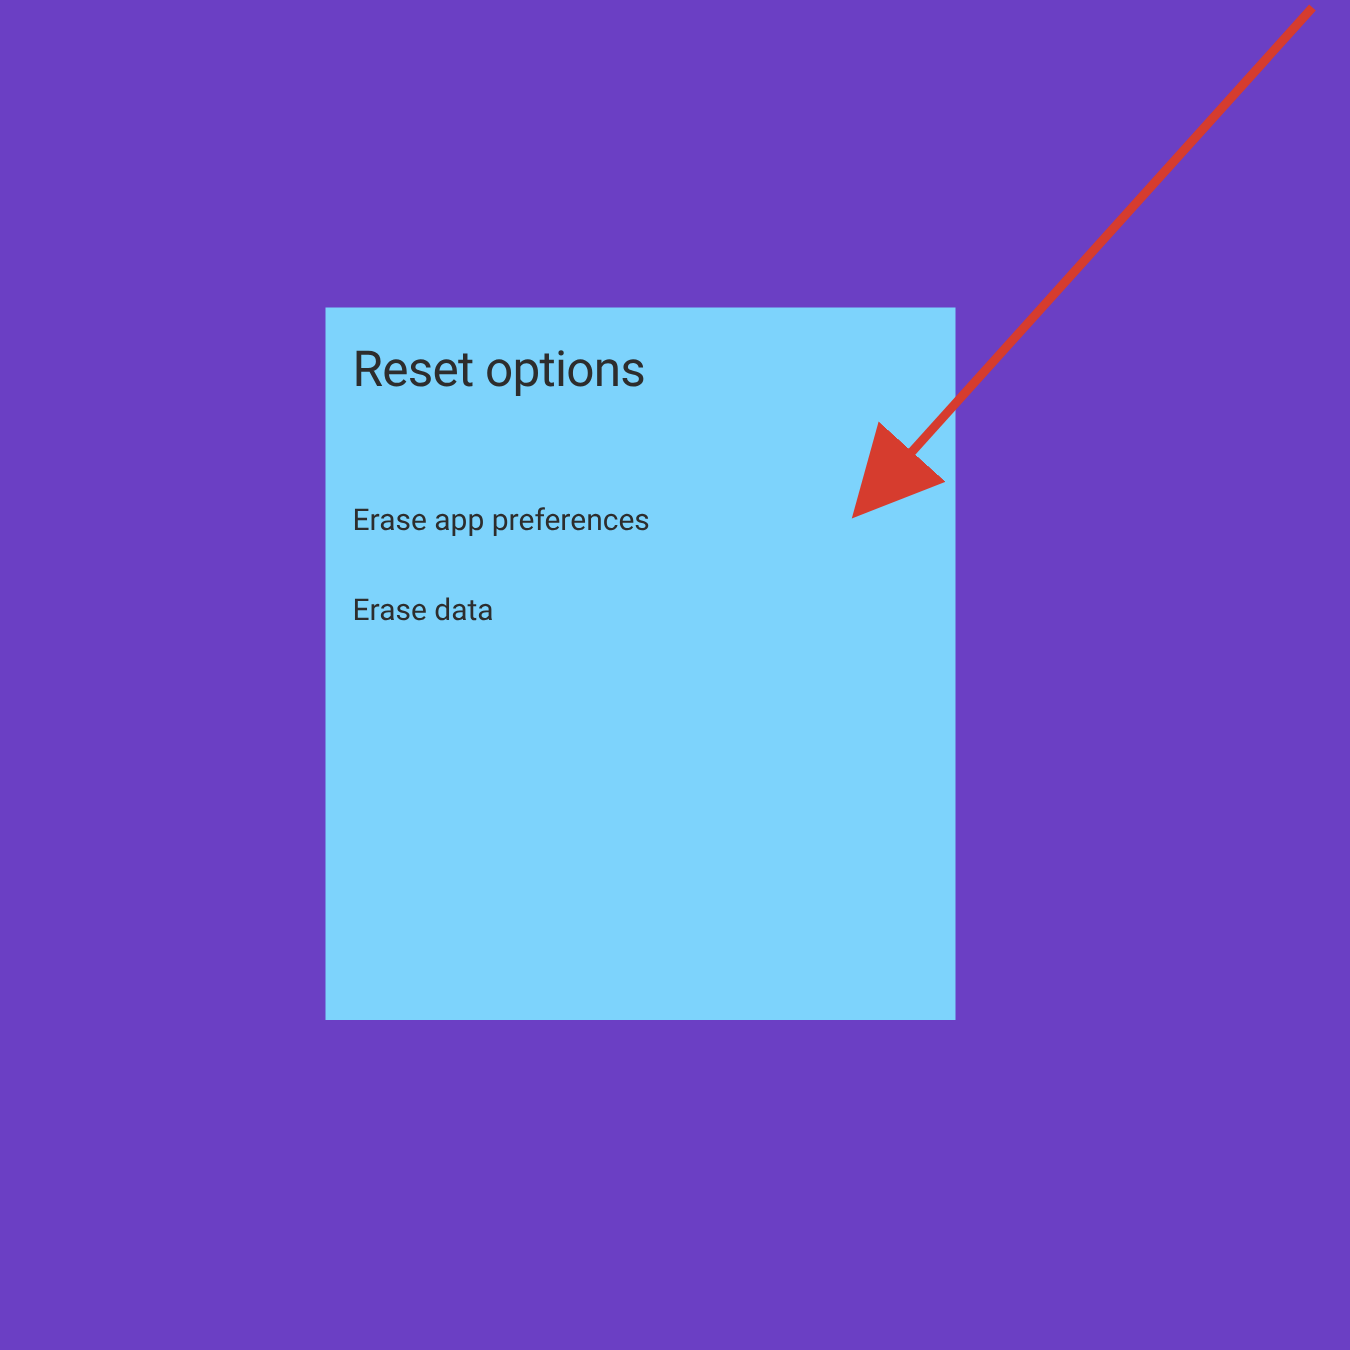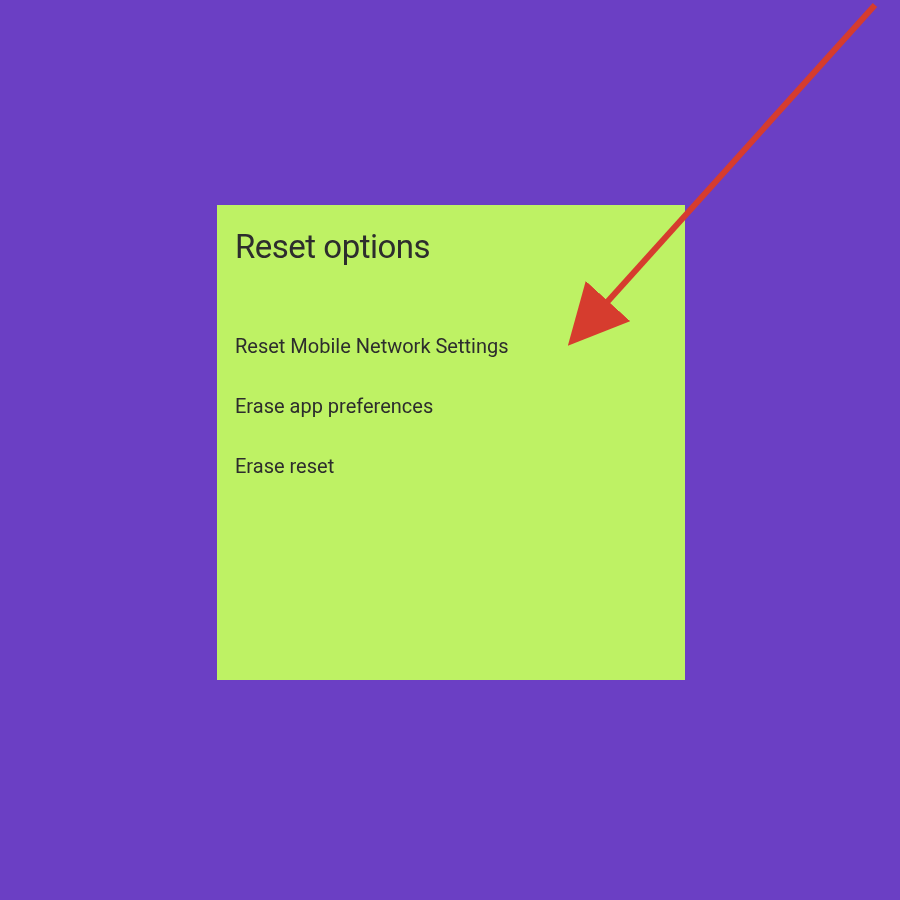--- a/index.html
+++ b/index.html
@@ -12,23 +12,23 @@
       height: 900px;
       background-color: #6b3fc4;
       position: relative;
       font-family: -apple-system, BlinkMacSystemFont, 'Segoe UI', Roboto, sans-serif;
       overflow: hidden;
     }
     .settings-panel {
       position: absolute;
       left: 217px;
       top: 205px;
-      width: 468px;
+      width: 420px;
       height: 475px;
-      background-color: #bef264;
+      background-color: #7dd3fc;
       padding: 22px 18px;
     }
     .page-title {
       font-size: 33px;
       font-weight: 400;
       color: #2d2d2d;
       margin-bottom: 50px;
       letter-spacing: -0.5px;
     }
     .reset-option {
@@ -45,23 +45,22 @@
       width: 900px;
       height: 900px;
       pointer-events: none;
     }
   </style>
 </head>
 <body>
 
 <div class="settings-panel">
   <h1 class="page-title">Reset options</h1>
-  <div class="reset-option">Reset Mobile Network Settings</div>
   <div class="reset-option">Erase app preferences</div>
-  <div class="reset-option">Erase reset</div>
+  <div class="reset-option">Erase data</div>
 </div>
 
 <svg class="annotation-arrow" viewBox="0 0 900 900">
   <defs>
     <marker id="arrowhead" markerWidth="12" markerHeight="12" refX="2" refY="5" orient="auto">
       <polygon points="0 0, 10 5, 0 10" fill="#d63c2e"></polygon>
     </marker>
   </defs>
   <line x1="875" y1="5" x2="600" y2="310" stroke="#d63c2e" stroke-width="6" marker-end="url(#arrowhead)"></line>
 </svg>

